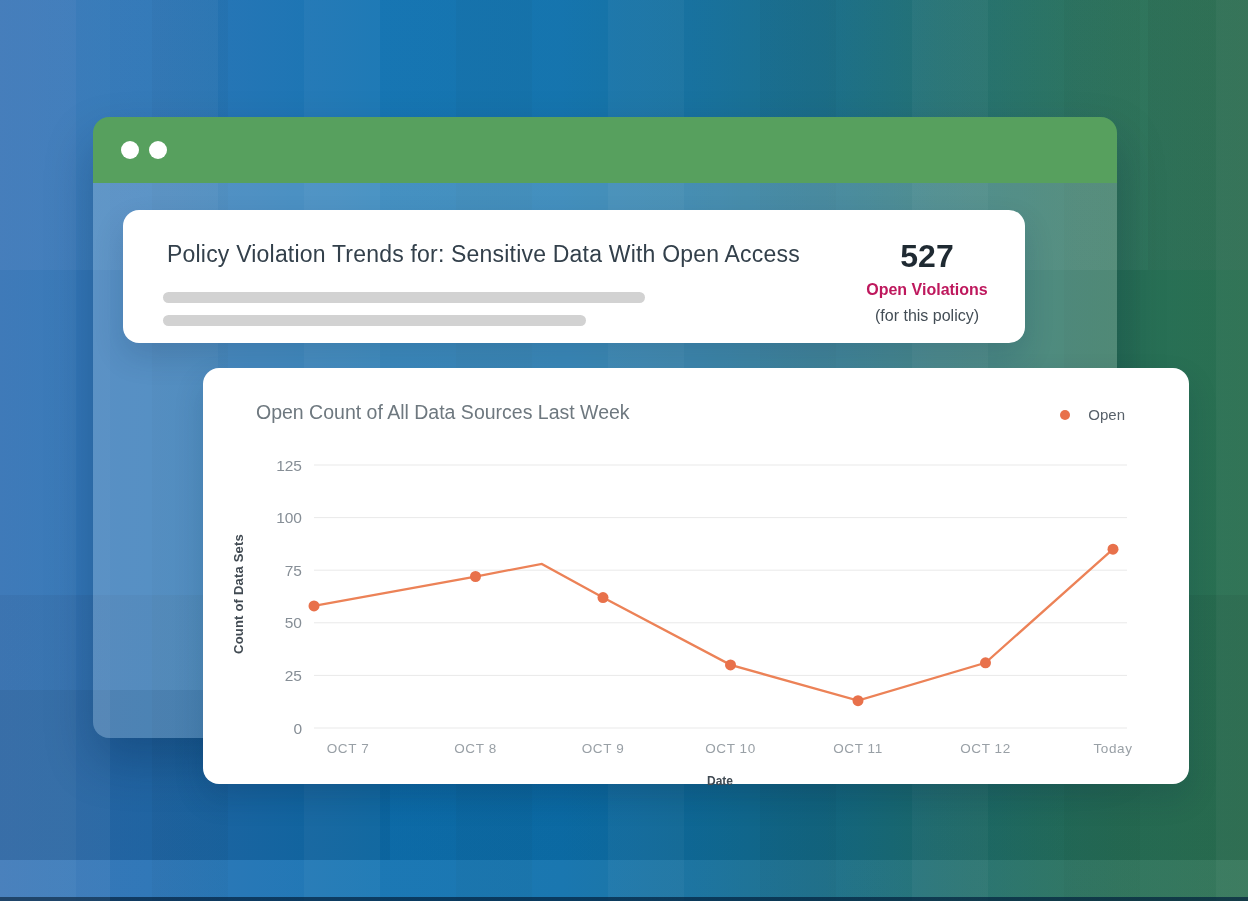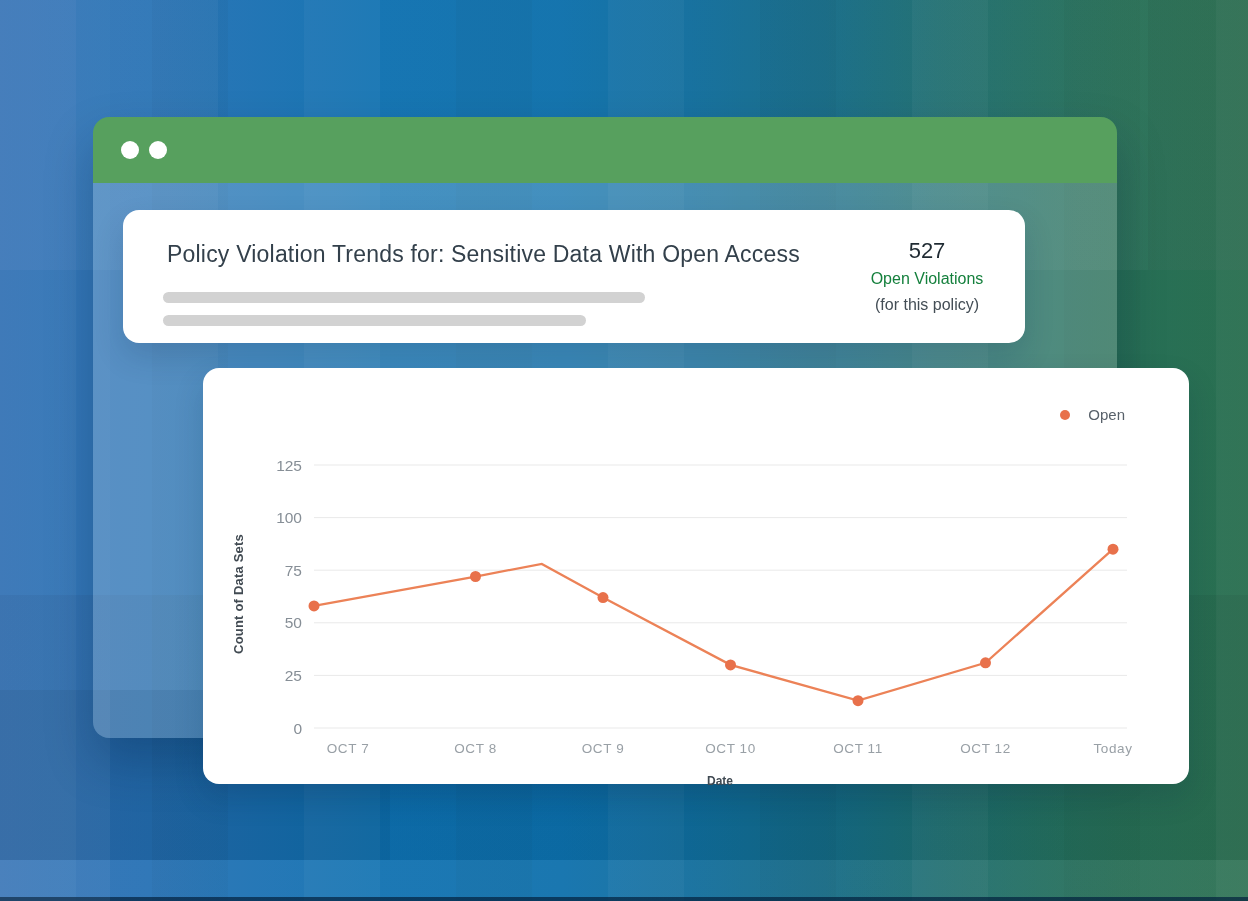--- a/index.html
+++ b/index.html
@@ -37,22 +37,22 @@
   .win-dot{width:18px;height:18px;border-radius:50%;background:#ffffff;}
   .window-body{position:absolute;left:0;top:66px;right:0;bottom:0;background:rgba(255,255,255,0.20);}
 
   .card{position:absolute;background:#ffffff;border-radius:16px;box-shadow:0 14px 30px rgba(10,40,70,0.16);padding-left:7px;}
   .policy-card{left:123px;top:210px;width:895px;height:133px;}
   .policy-title{position:absolute;left:44px;top:31px;font-size:23px;color:#33404b;letter-spacing:0.2px;white-space:nowrap;}
   .skeleton{position:absolute;left:40px;height:11px;border-radius:5.5px;background:#d2d2d2;}
   .skeleton.bar1{top:82px;width:482px;}
   .skeleton.bar2{top:105px;width:423px;}
   .stat{position:absolute;right:8px;top:28px;width:180px;text-align:center;}
-  .stat-value{font-size:22px;font-weight:400;color:#1f2a32;}
-  .stat-label{margin-top:6px;font-size:16px;font-weight:400;color:#15803d;}
+  .stat-value{font-size:32px;font-weight:700;color:#1f2a32;}
+  .stat-label{margin-top:6px;font-size:16px;font-weight:700;color:#be185d;}
   .stat-sub{margin-top:8px;font-size:16px;color:#434d55;}
 
   .chart-card{left:203px;top:368px;width:979px;height:416px;overflow:visible;}
   .chart-title{position:absolute;left:53px;top:33px;font-size:19.5px;color:#6e787f;white-space:nowrap;}
   .legend{position:absolute;right:64px;top:38px;display:flex;align-items:center;gap:18px;}
   .legend-dot{width:10px;height:10px;border-radius:50%;}
   .legend-text{font-size:15px;color:#58616a;}
   .chart-ylabel{
     position:absolute;left:-62px;top:216px;width:200px;height:20px;
     transform:rotate(-90deg);text-align:center;
@@ -90,20 +90,21 @@
     <div class="skeleton bar1"></div>
     <div class="skeleton bar2"></div>
     <div class="stat">
       <div class="stat-value">527</div>
       <div class="stat-label">Open Violations</div>
       <div class="stat-sub">(for this policy)</div>
     </div>
   </div>
 
   <div class="card chart-card">
+    <div class="chart-title">Open Count of All Data Sources Last Week</div>
     <div class="legend">
       <span class="legend-dot" style="background: rgb(232, 113, 75);"></span>
       <span class="legend-text">Open</span>
     </div>
     <div class="chart-ylabel">Count of Data Sets</div>
     <svg id="chart-svg" width="979" height="430" viewBox="0 0 979 430">
         <line x1="111" x2="924" y1="360" y2="360" stroke="#e9e9e9" stroke-width="1"></line>
         <text x="99" y="365.5" text-anchor="end" class="ytick">0</text>
         <line x1="111" x2="924" y1="307.4" y2="307.4" stroke="#e9e9e9" stroke-width="1"></line>
         <text x="99" y="312.9" text-anchor="end" class="ytick">25</text>

